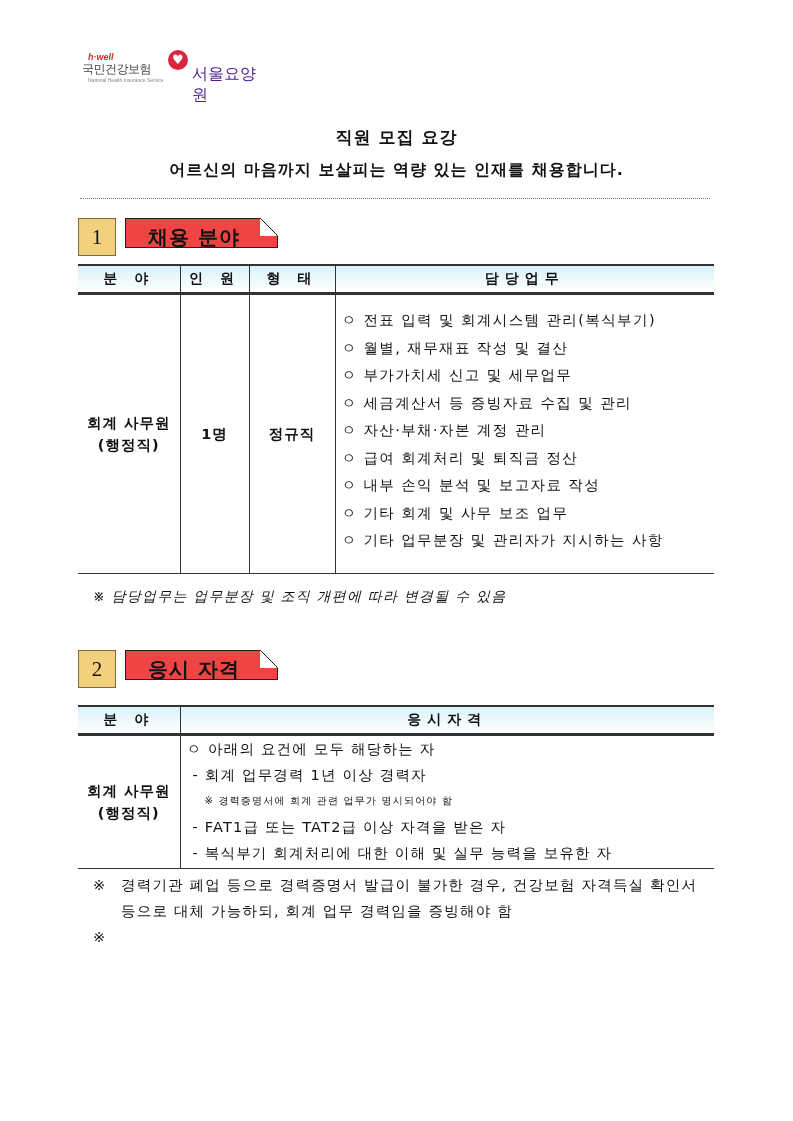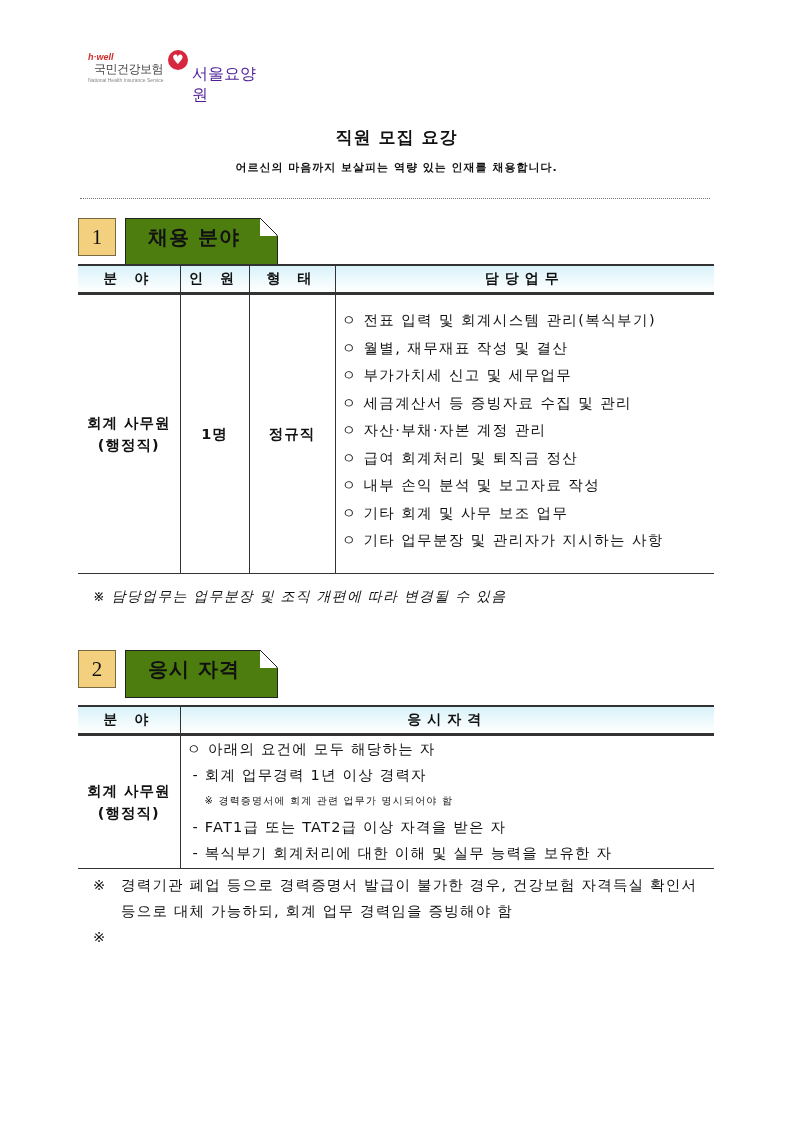--- a/index.html
+++ b/index.html
@@ -1,31 +1,31 @@
 <!DOCTYPE html>
 <html><head>
 <meta charset="utf-8">
 <style>
   html, body { margin: 0; padding: 0; background: #ffffff; }
   body { width: 793px; height: 1121px; position: relative; font-family: "DejaVu Sans", sans-serif; color: #111; overflow: hidden; }
   .logo { position: absolute; left: 82px; top: 44px; width: 180px; height: 50px; }
   .logo .hwell { position: absolute; left: 6px; top: 8px; font-size: 9px; font-style: italic; font-weight: bold; color: #d22b2b; font-family: "Liberation Sans", sans-serif; }
-  .logo .org { position: absolute; left: 12px; top: 17px; font-size: 12px; color: #444; letter-spacing: -0.5px; }
+  .logo .org { position: absolute; left: 0; top: 17px; font-size: 12px; color: #444; letter-spacing: -0.5px; }
   .logo .sub { position: absolute; left: 6px; top: 33px; font-size: 5px; color: #888; font-family: "Liberation Sans", sans-serif; }
   .logo .heart { position: absolute; left: 86px; top: 6px; width: 20px; height: 20px; border-radius: 50%; background: #d7263d; }
   .logo .heart::after { content: "\2665"; position: absolute; left: 4px; top: 0px; color: #fff; font-size: 13px; line-height: 20px; }
   .logo .branch { position: absolute; left: 110px; top: 20px; font-size: 16px; color: #4c1d95; }
 
   .title { position: absolute; left: 0; width: 793px; top: 126px; text-align: center; font-size: 17px; font-weight: bold; letter-spacing: 1px; }
-  .subtitle { position: absolute; left: 0; width: 793px; top: 160px; text-align: center; font-size: 11px; font-weight: bold; letter-spacing: 1px; }
+  .subtitle { position: absolute; left: 0; width: 793px; top: 160px; text-align: center; font-size: 16px; font-weight: bold; letter-spacing: 1px; }
   .dotted { position: absolute; left: 80px; width: 630px; top: 198px; border-top: 1.5px dotted #777; }
 
   .sec-head { position: absolute; left: 78px; height: 38px; }
   .sec-num { position: absolute; left: 0; top: 0; width: 38px; height: 38px; background: #f3d07e; border: 1px solid #7a6a40; box-sizing: border-box; font-family: "Liberation Serif", serif; font-size: 21px; text-align: center; line-height: 36px; color: #111; }
-  .sec-label { position: absolute; left: 47px; top: 0; width: 153px; height: 48px; border: 1px solid #222; box-sizing: border-box; background: #4d7c0f; font-size: 20px; font-weight: bold; line-height: 36px; padding-left: 22px; letter-spacing: 1px; }
+  .sec-label { position: absolute; left: 47px; top: 0; width: 153px; height: 30px; border: 1px solid #222; box-sizing: border-box; background: #ef4444; font-size: 20px; font-weight: bold; line-height: 36px; padding-left: 22px; letter-spacing: 1px; }
   .sec-label .fold { position: absolute; right: -1px; top: -1px; width: 18px; height: 18px; background: #fff; }
   .sec-label .fold svg { position: absolute; left: 0; top: 0; }
 
   table { position: absolute; left: 78px; border-collapse: collapse; font-size: 14px; }
   th { height: 26px; font-weight: bold; font-size: 14px; background: linear-gradient(#d9f2fa, #ffffff); border-top: 2px solid #333; border-bottom: 3px solid #333; letter-spacing: 6px; padding: 0; }
   th + th, td + td { border-left: 1px solid #333; }
   td { padding: 0; vertical-align: middle; }
   .t1 td { border-bottom: 1.5px solid #333; }
   .center-bold { text-align: center; font-weight: bold; font-size: 14.5px; line-height: 22px; letter-spacing: 1px; }
   .duties { padding: 12px 0 18px 6px !important; }

